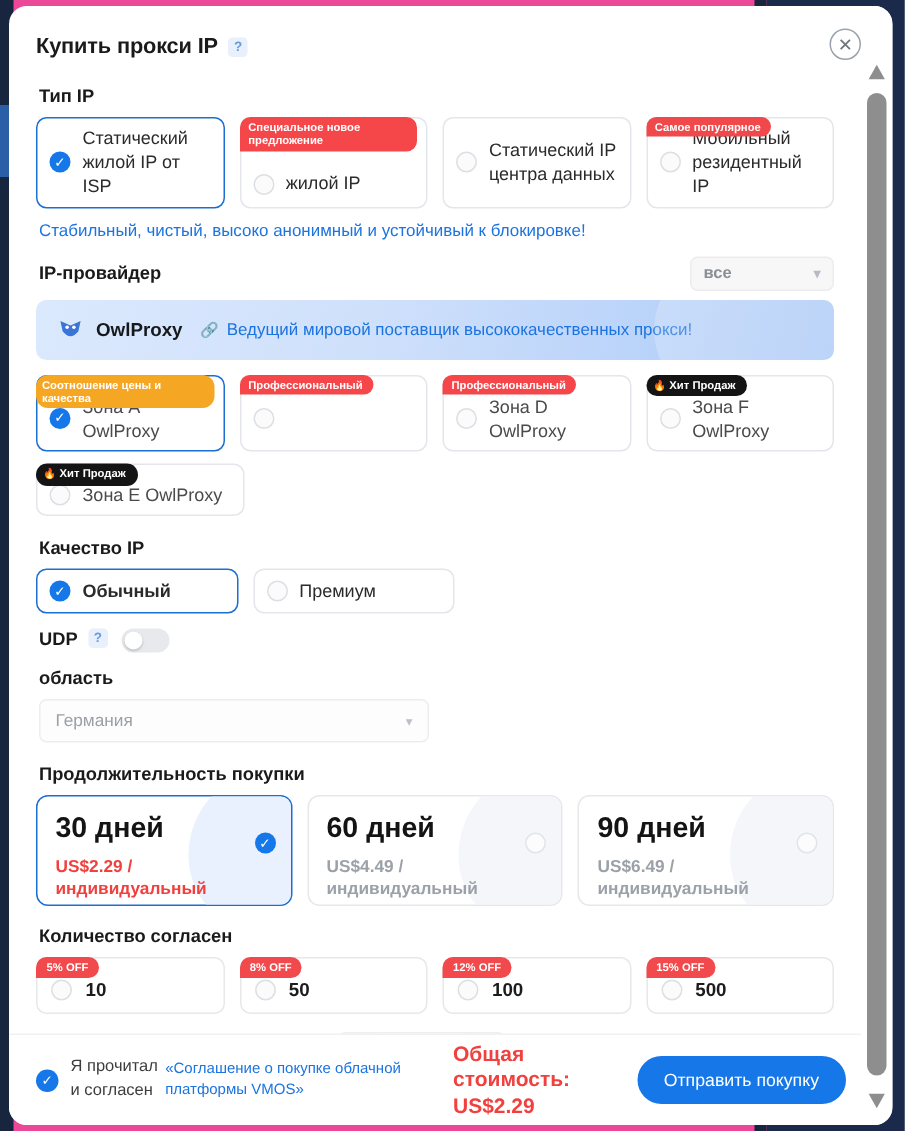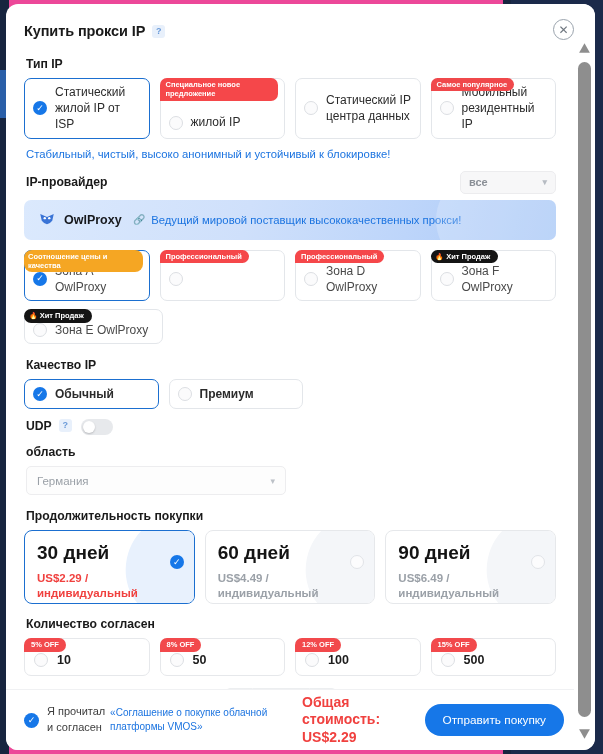--- a/index.html
+++ b/index.html
@@ -406,21 +406,21 @@
       </div>
 
       <div class="sec-label" style="margin-top:14px;">Качество IP</div>
       <div class="grid4">
         <div class="opt-card selected" style="min-height:30px;">
           <span class="radio on">✓</span>
           <span class="opt-text" style="font-weight:bold;">Обычный</span>
         </div>
         <div class="opt-card" style="min-height:30px;">
           <span class="radio"></span>
-          <span class="opt-text" style="font-weight:bold;">Премиум</span>
+          <span class="opt-text" style="font-weight:normal;">Премиум</span>
         </div>
         <div style="visibility:hidden"></div>
         <div style="visibility:hidden"></div>
       </div>
 
       <div class="toggle-row">
         <span class="toggle-label">UDP</span>
         <span class="help-icon">?</span>
         <span class="switch">
             <span class="knob"></span>

